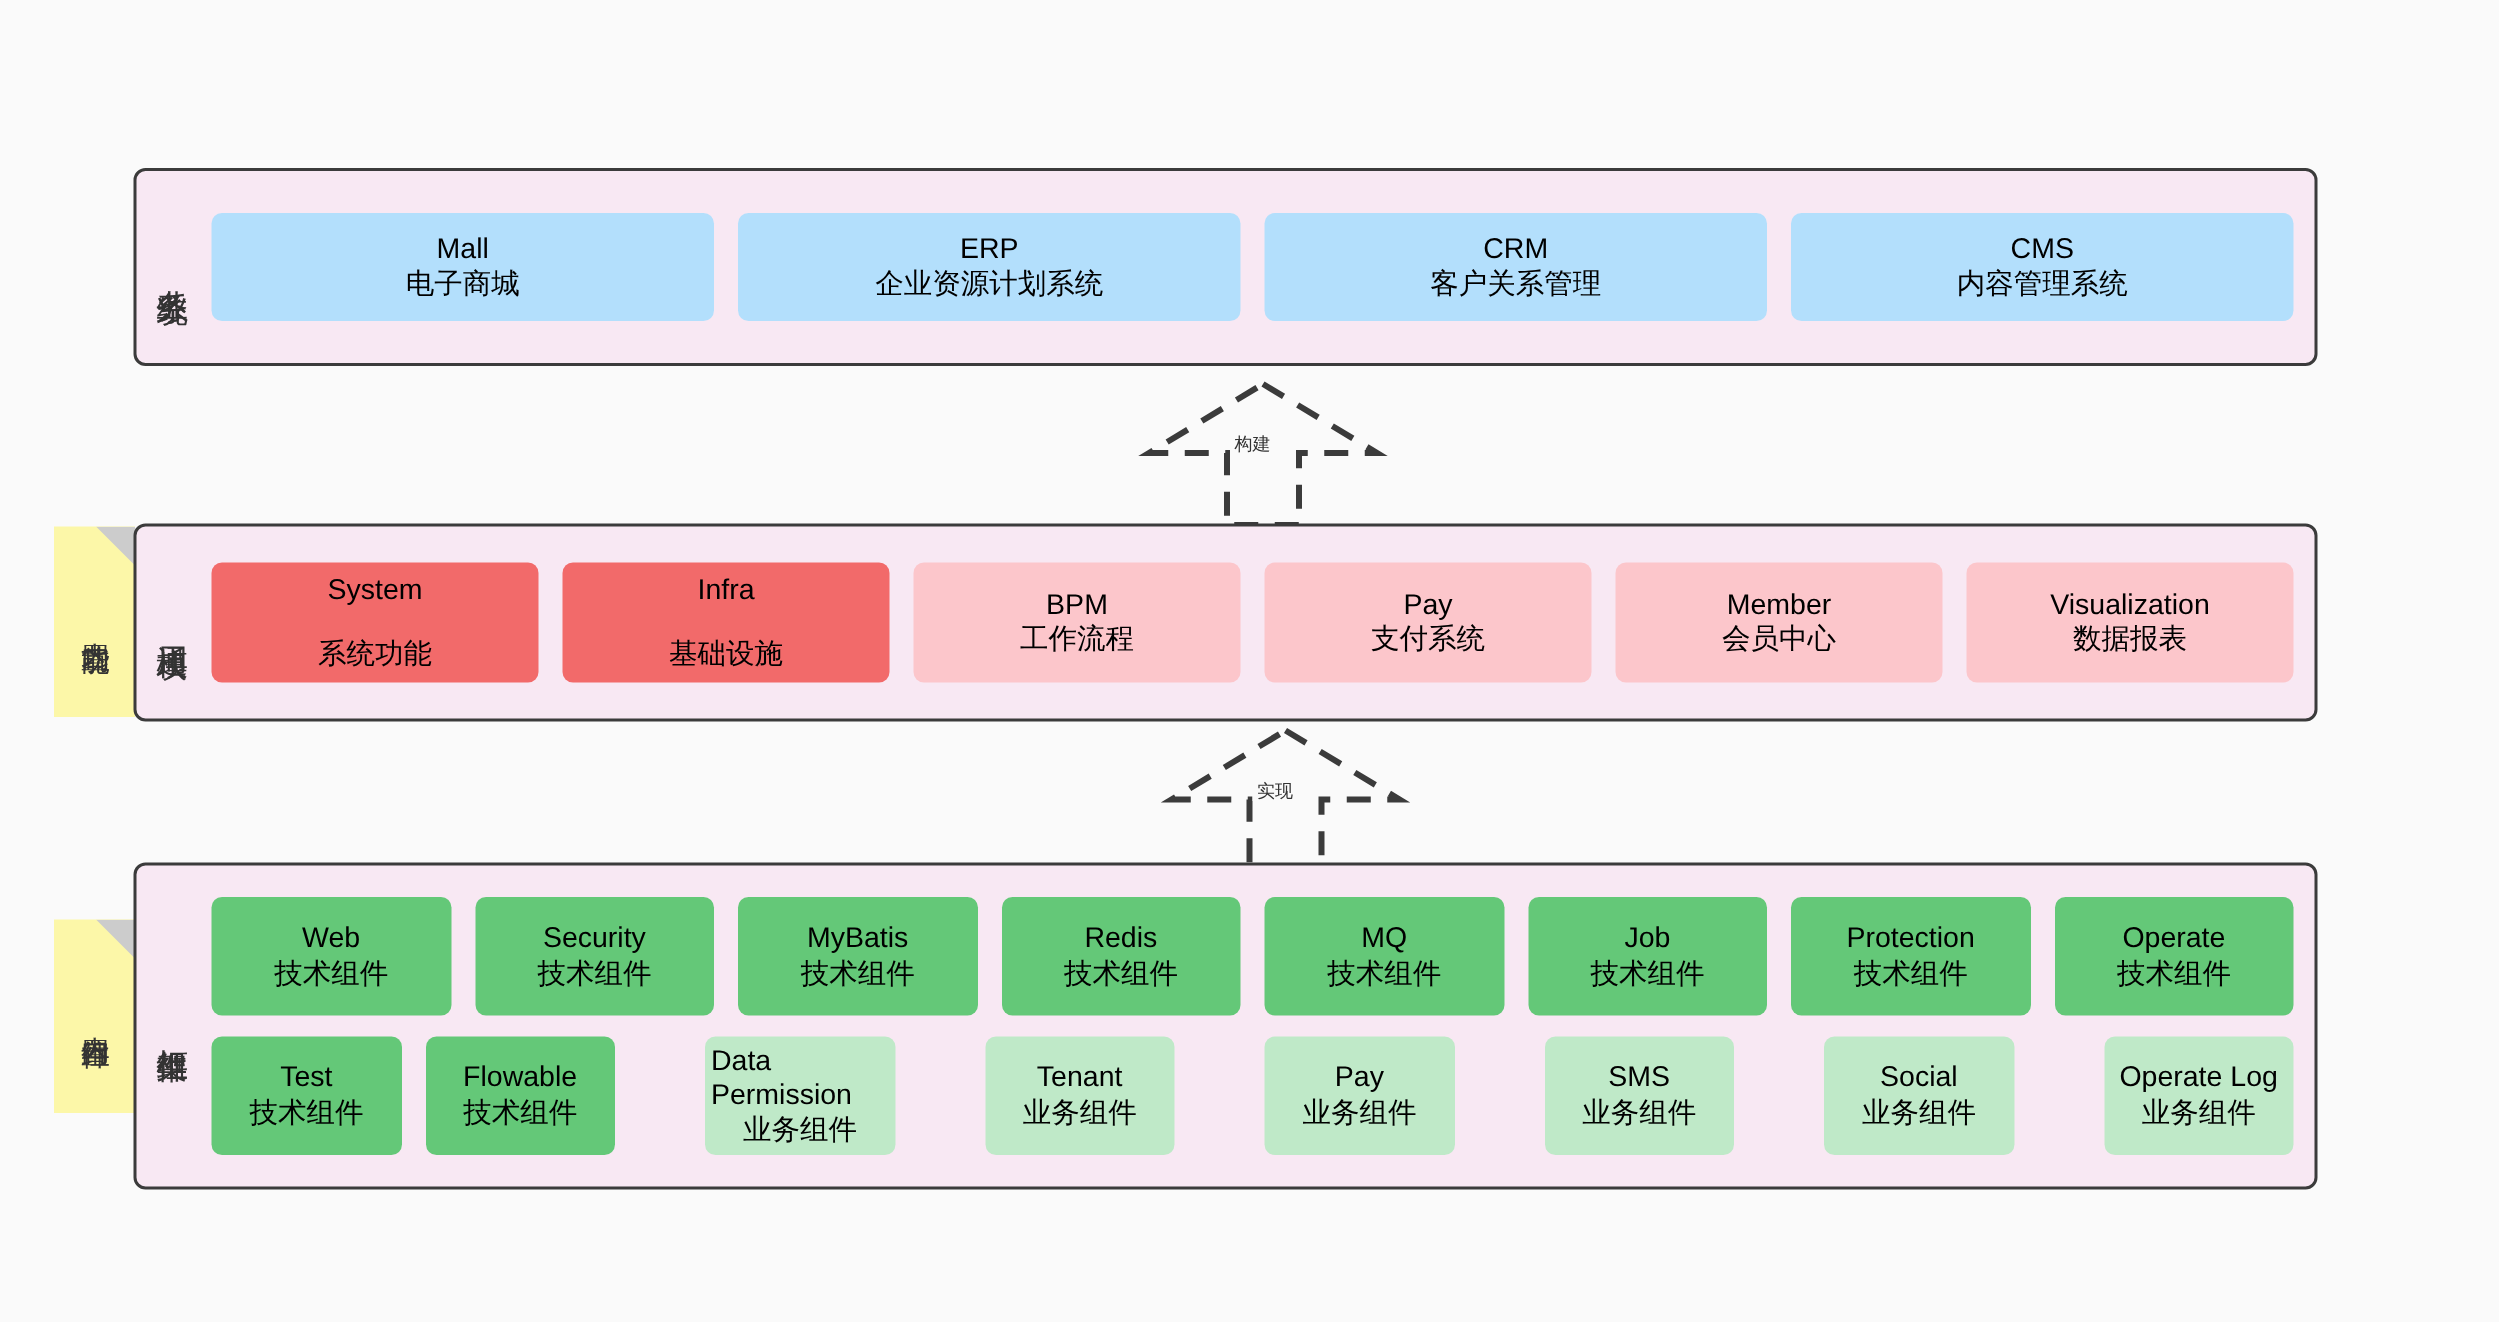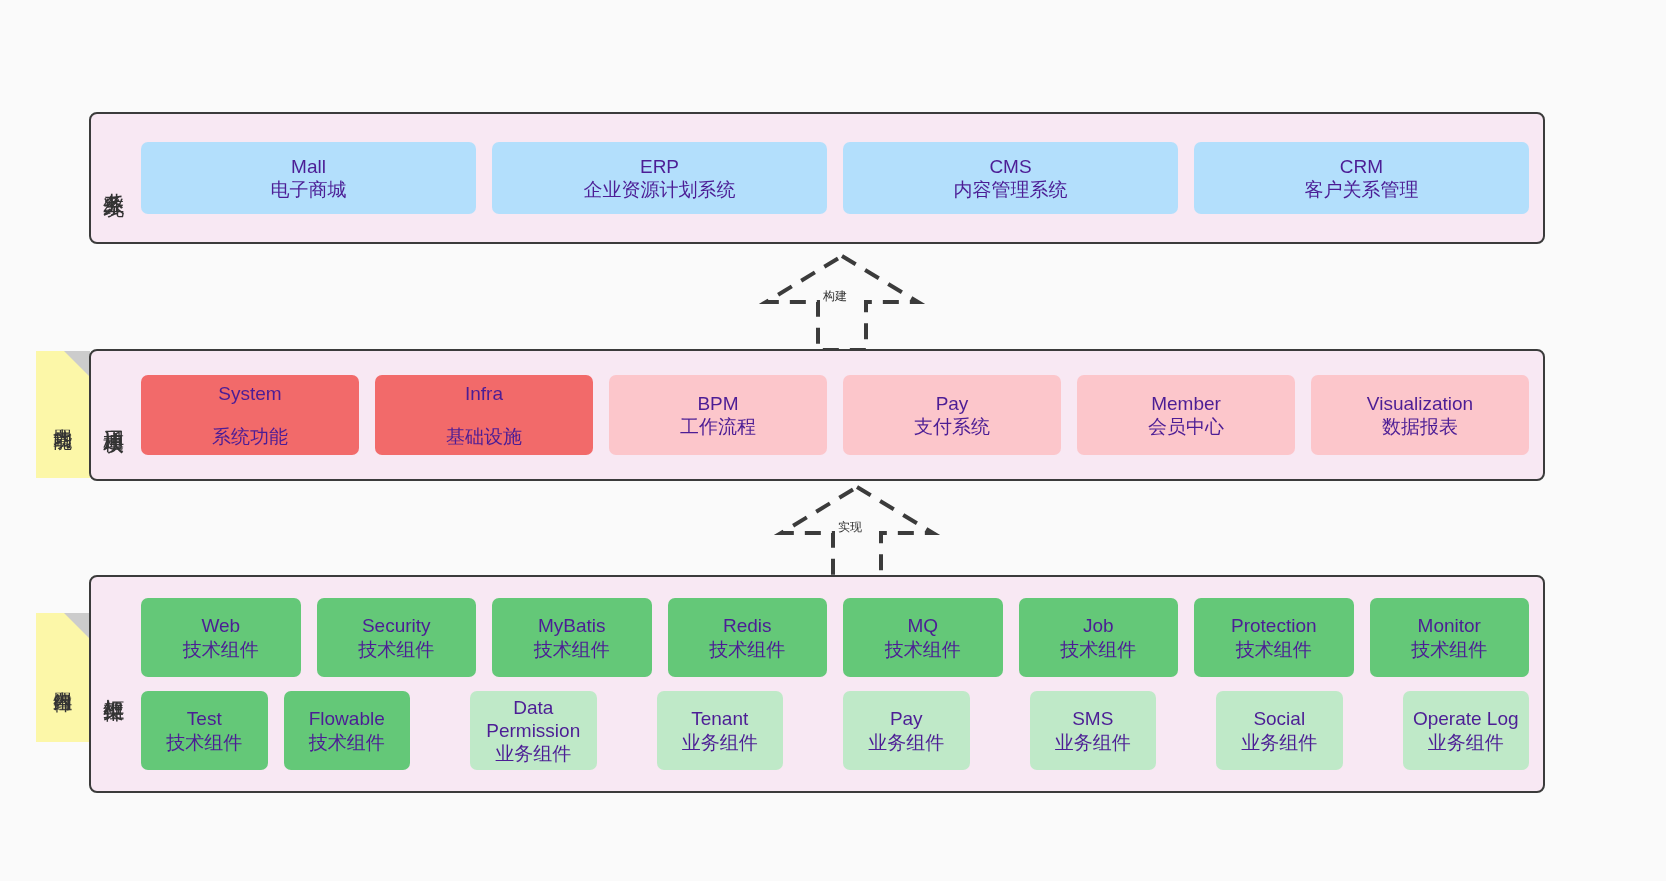--- a/index.html
+++ b/index.html
@@ -66,24 +66,23 @@
   }
 
   
   .card {
     flex: 1 1 0;
     border-radius: 7px;
     display: flex;
     flex-direction: column;
     align-items: center;
     justify-content: center;
-    text-align: center;
     font-size: 19px;
     line-height: 1.22;
-    color: #4c1d95;
+    color: #000000;
     box-sizing: border-box;
     padding: 6px 4px;
     min-width: 0;
   }
   .card .t-en { display: block; }
   .card .t-cn { display: block; }
 
   .card.blue   { background: #b3dffc; }
   .card.red    { background: #f26a6a; gap: 20px; }
   .card.pink   { background: #fcc6cb; }
@@ -161,26 +160,26 @@
   <div class="layer-body">
     <div class="card blue">
       <span class="t-en">Mall</span>
       <span class="t-cn">电子商城</span>
     </div>
     <div class="card blue">
       <span class="t-en">ERP</span>
       <span class="t-cn">企业资源计划系统</span>
     </div>
     <div class="card blue">
+      <span class="t-en">CRM</span>
+      <span class="t-cn">客户关系管理</span>
+    </div>
+    <div class="card blue">
       <span class="t-en">CMS</span>
       <span class="t-cn">内容管理系统</span>
-    </div>
-    <div class="card blue">
-      <span class="t-en">CRM</span>
-      <span class="t-cn">客户关系管理</span>
     </div>
   </div>
 </div>
 
 <div class="arrow-wrap" id="arrow-build">
   <svg width="200" height="105" viewBox="0 0 200 105">
     <path d="M100 6 L176 52 L124 52 L124 100 L76 100 L76 52 L24 52 Z" fill="none" stroke="#3b3b3b" stroke-width="4" stroke-dasharray="16 11" stroke-linejoin="miter"></path>
   </svg>
   <span class="arrow-label">构建</span>
 </div>
@@ -259,21 +258,21 @@
       </div>
       <div class="card green">
         <span class="t-en">Job</span>
         <span class="t-cn">技术组件</span>
       </div>
       <div class="card green">
         <span class="t-en">Protection</span>
         <span class="t-cn">技术组件</span>
       </div>
       <div class="card green">
-        <span class="t-en">Monitor</span>
+        <span class="t-en">Operate</span>
         <span class="t-cn">技术组件</span>
       </div>
     </div>
 
     <div class="row">
       <div class="card green">
         <span class="t-en">Test</span>
         <span class="t-cn">技术组件</span>
       </div>
       <div class="card green">

